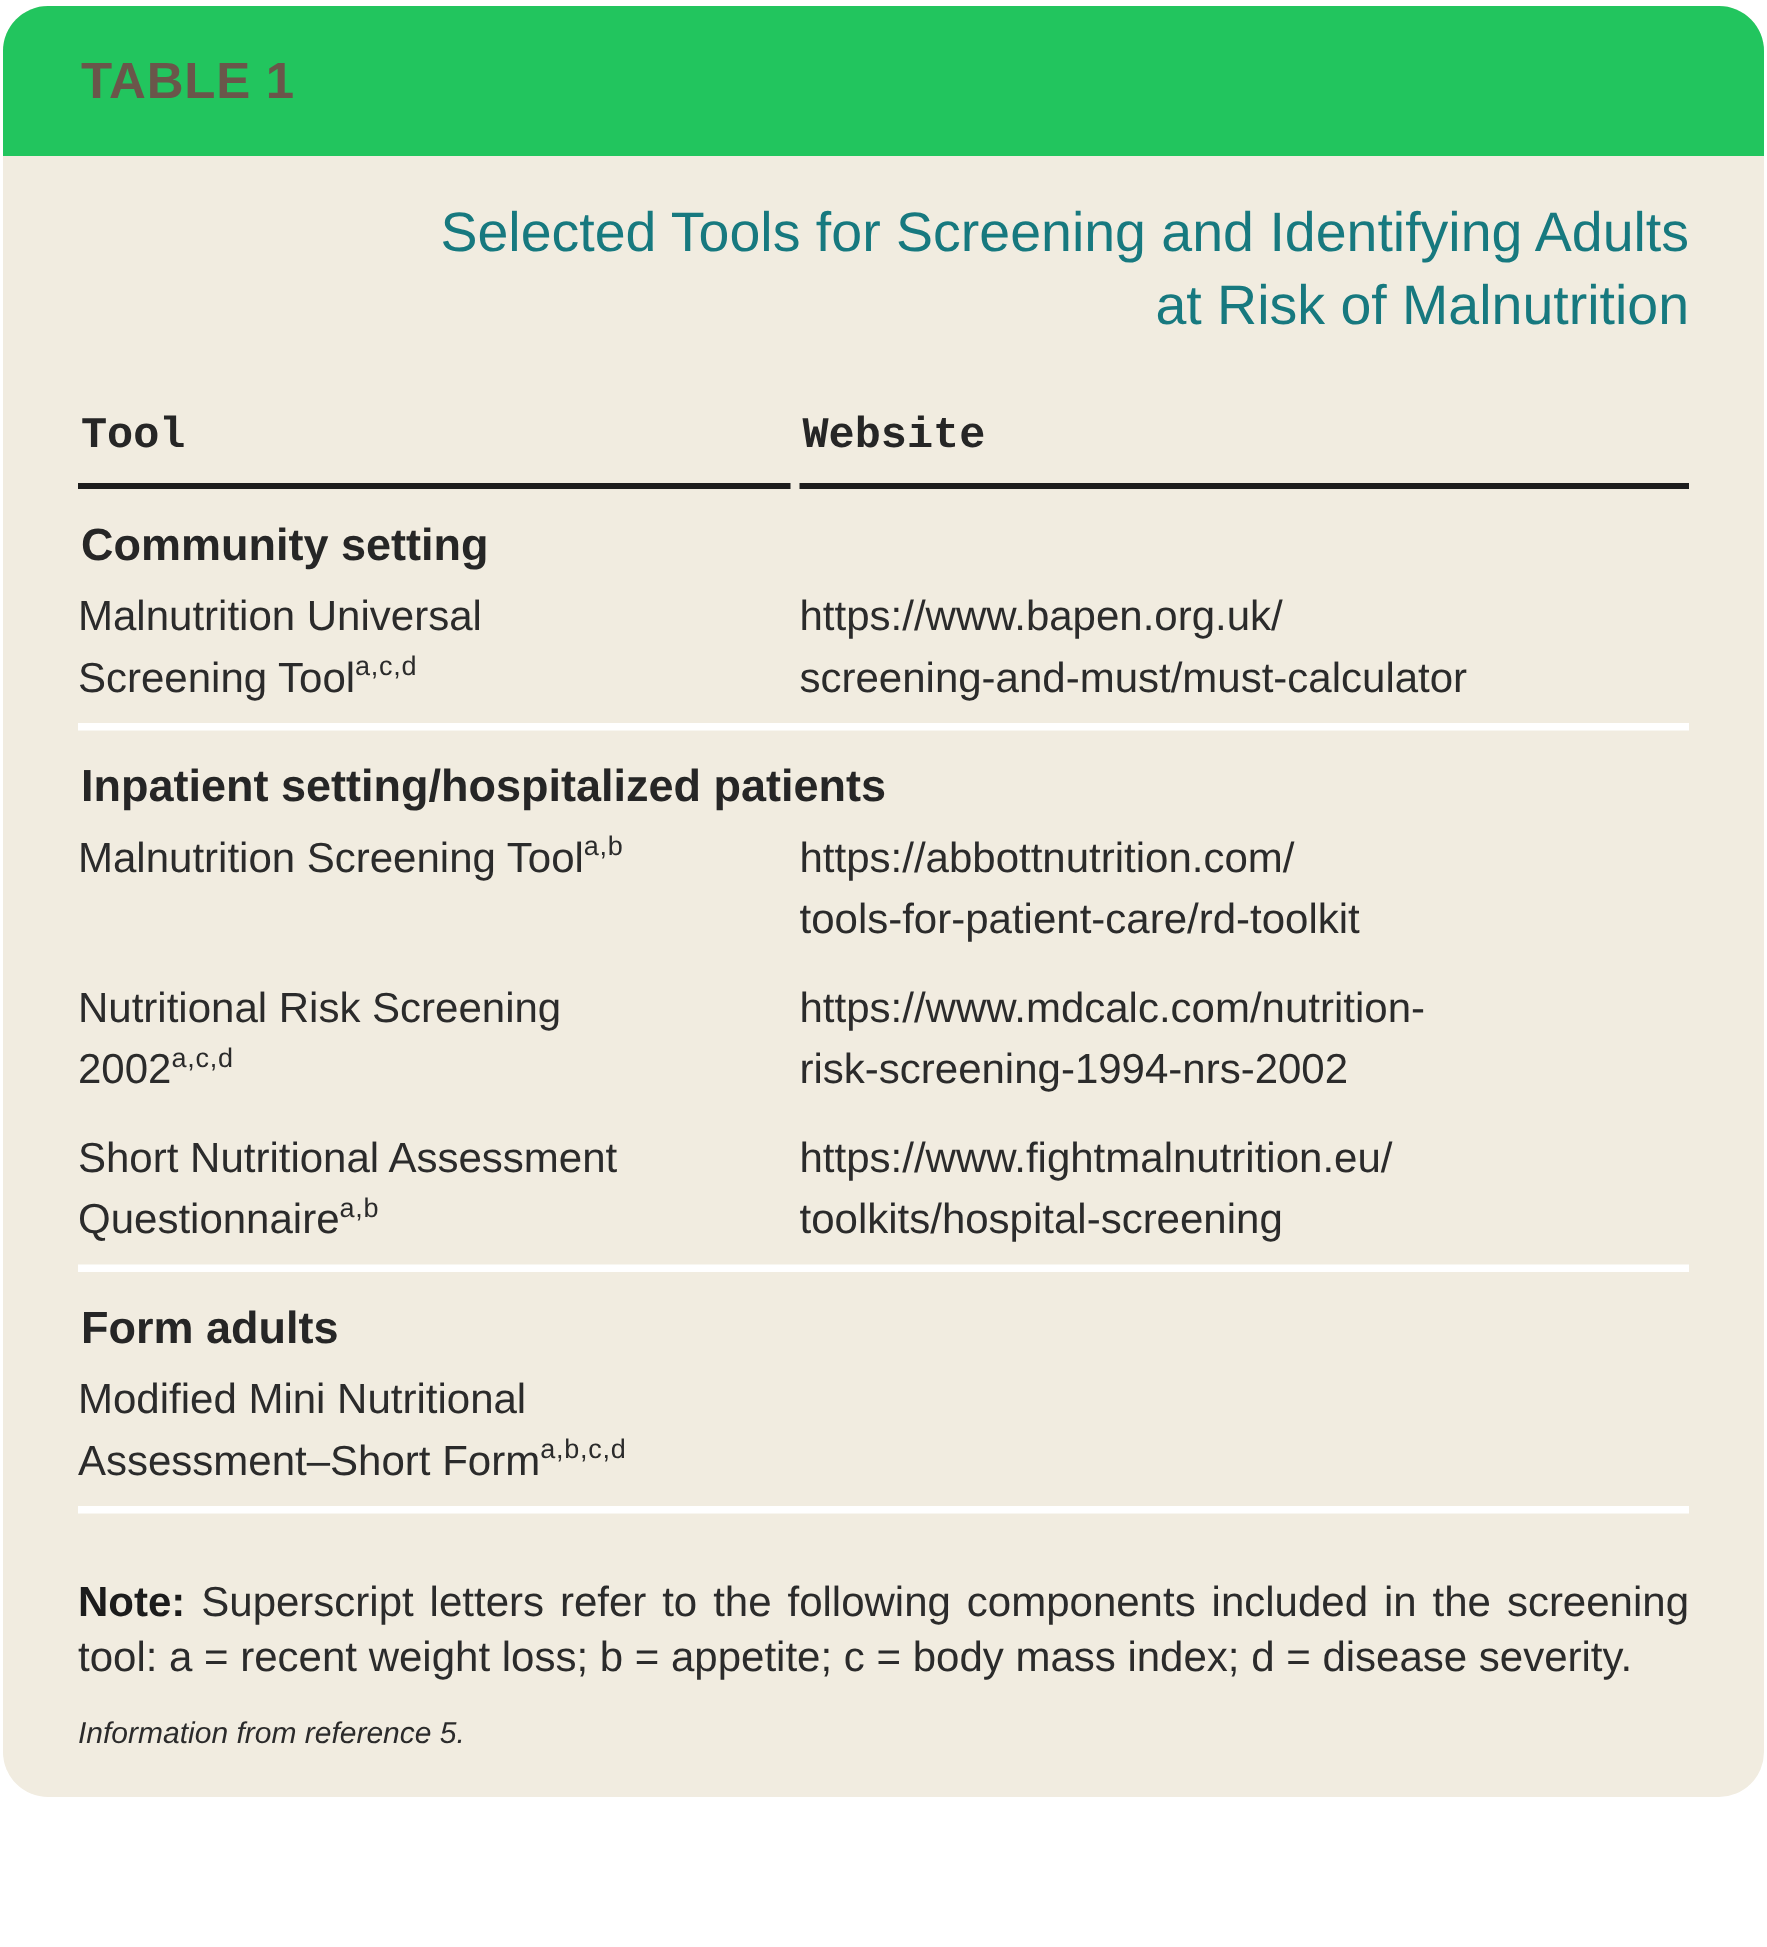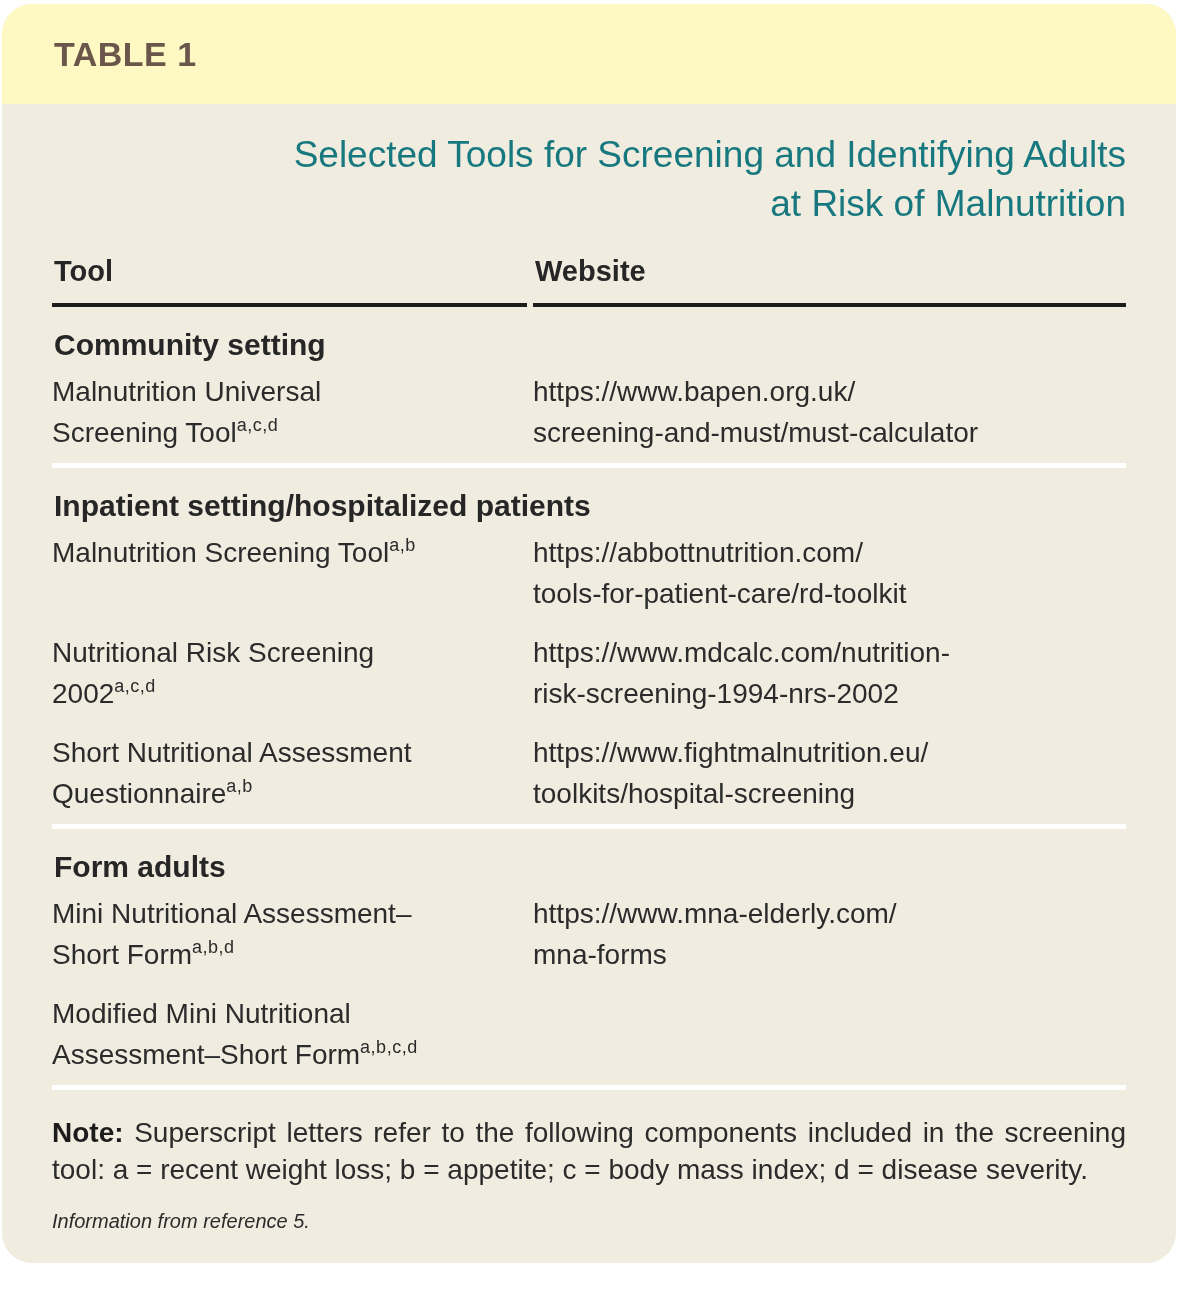--- a/index.html
+++ b/index.html
@@ -19,21 +19,21 @@
     position: absolute;
     left: 2px;
     top: 4px;
     width: 1174px;
     border-radius: 30px;
     overflow: hidden;
     background: #f1ece0;
   }
   
   .band {
-    background: #fef9c3;
+    background: #22c55e;
     height: 100px;
     display: flex;
     align-items: center;
     padding-left: 52px;
   }
   .band-label {
     color: #6a564a;
     font-weight: bold;
     font-size: 34px;
     letter-spacing: 0.5px;
@@ -48,21 +48,22 @@
     font-weight: normal;
     font-size: 37px;
     line-height: 49px;
     white-space: pre-line;
     text-align: right;
   }
   .thead {
     display: grid;
     grid-template-columns: 475px 1fr;
     column-gap: 6px;
-    margin-top: 27px;
+    margin-top: 46px;
+    font-family: Liberation Mono, monospace;
   }
   .th {
     font-weight: bold;
     font-size: 29px;
     padding: 0 0 15px 2px;
     border-bottom: 4px solid #1d1d1d;
   }
   .section {
     padding-top: 17px;
   }
@@ -94,21 +95,21 @@
     font-size: 18px;
     line-height: 0;
     vertical-align: baseline;
     position: relative;
     top: -11px;
     letter-spacing: 0.5px;
   }
   .note {
     border-top: 5px solid #ffffff;
     margin-top: 8px;
-    padding-top: 24px;
+    padding-top: 40px;
     font-size: 28px;
     line-height: 37px;
     text-align: justify;
     color: #2b2b2b;
   }
   .note .note-label { font-weight: bold; color: #1c1c1c; }
   .source {
     margin: 22px 0 14px 0;
     font-style: italic;
     font-size: 20px;
@@ -162,26 +163,20 @@
           <div class="cell"><span class="txt">Short Nutritional Assessment
 Questionnaire</span><sup>a,b</sup></div>
           <div class="cell"><span class="txt">https://www.fightmalnutrition.eu/
 toolkits/hospital-screening</span></div>
         </div>
       </div>
 
       <div class="section">
         <h2 class="section-heading">Form adults</h2>
         <div class="row">
-          <div class="cell"><span class="txt">Mini Nutritional Assessment–
-Short Form</span><sup>a,b,d</sup></div>
-          <div class="cell"><span class="txt">https://www.mna-elderly.com/
-mna-forms</span></div>
-        </div>
-        <div class="row">
           <div class="cell"><span class="txt">Modified Mini Nutritional
 Assessment–Short Form</span><sup>a,b,c,d</sup></div>
           <div class="cell"><span class="txt"></span></div>
         </div>
       </div>
 
       <div class="note">
         <span class="note-label">Note:</span>
         <span>Superscript letters refer to the following components included in the screening tool: a = recent weight loss; b = appetite; c = body mass index; d = disease severity.</span>
       </div>

